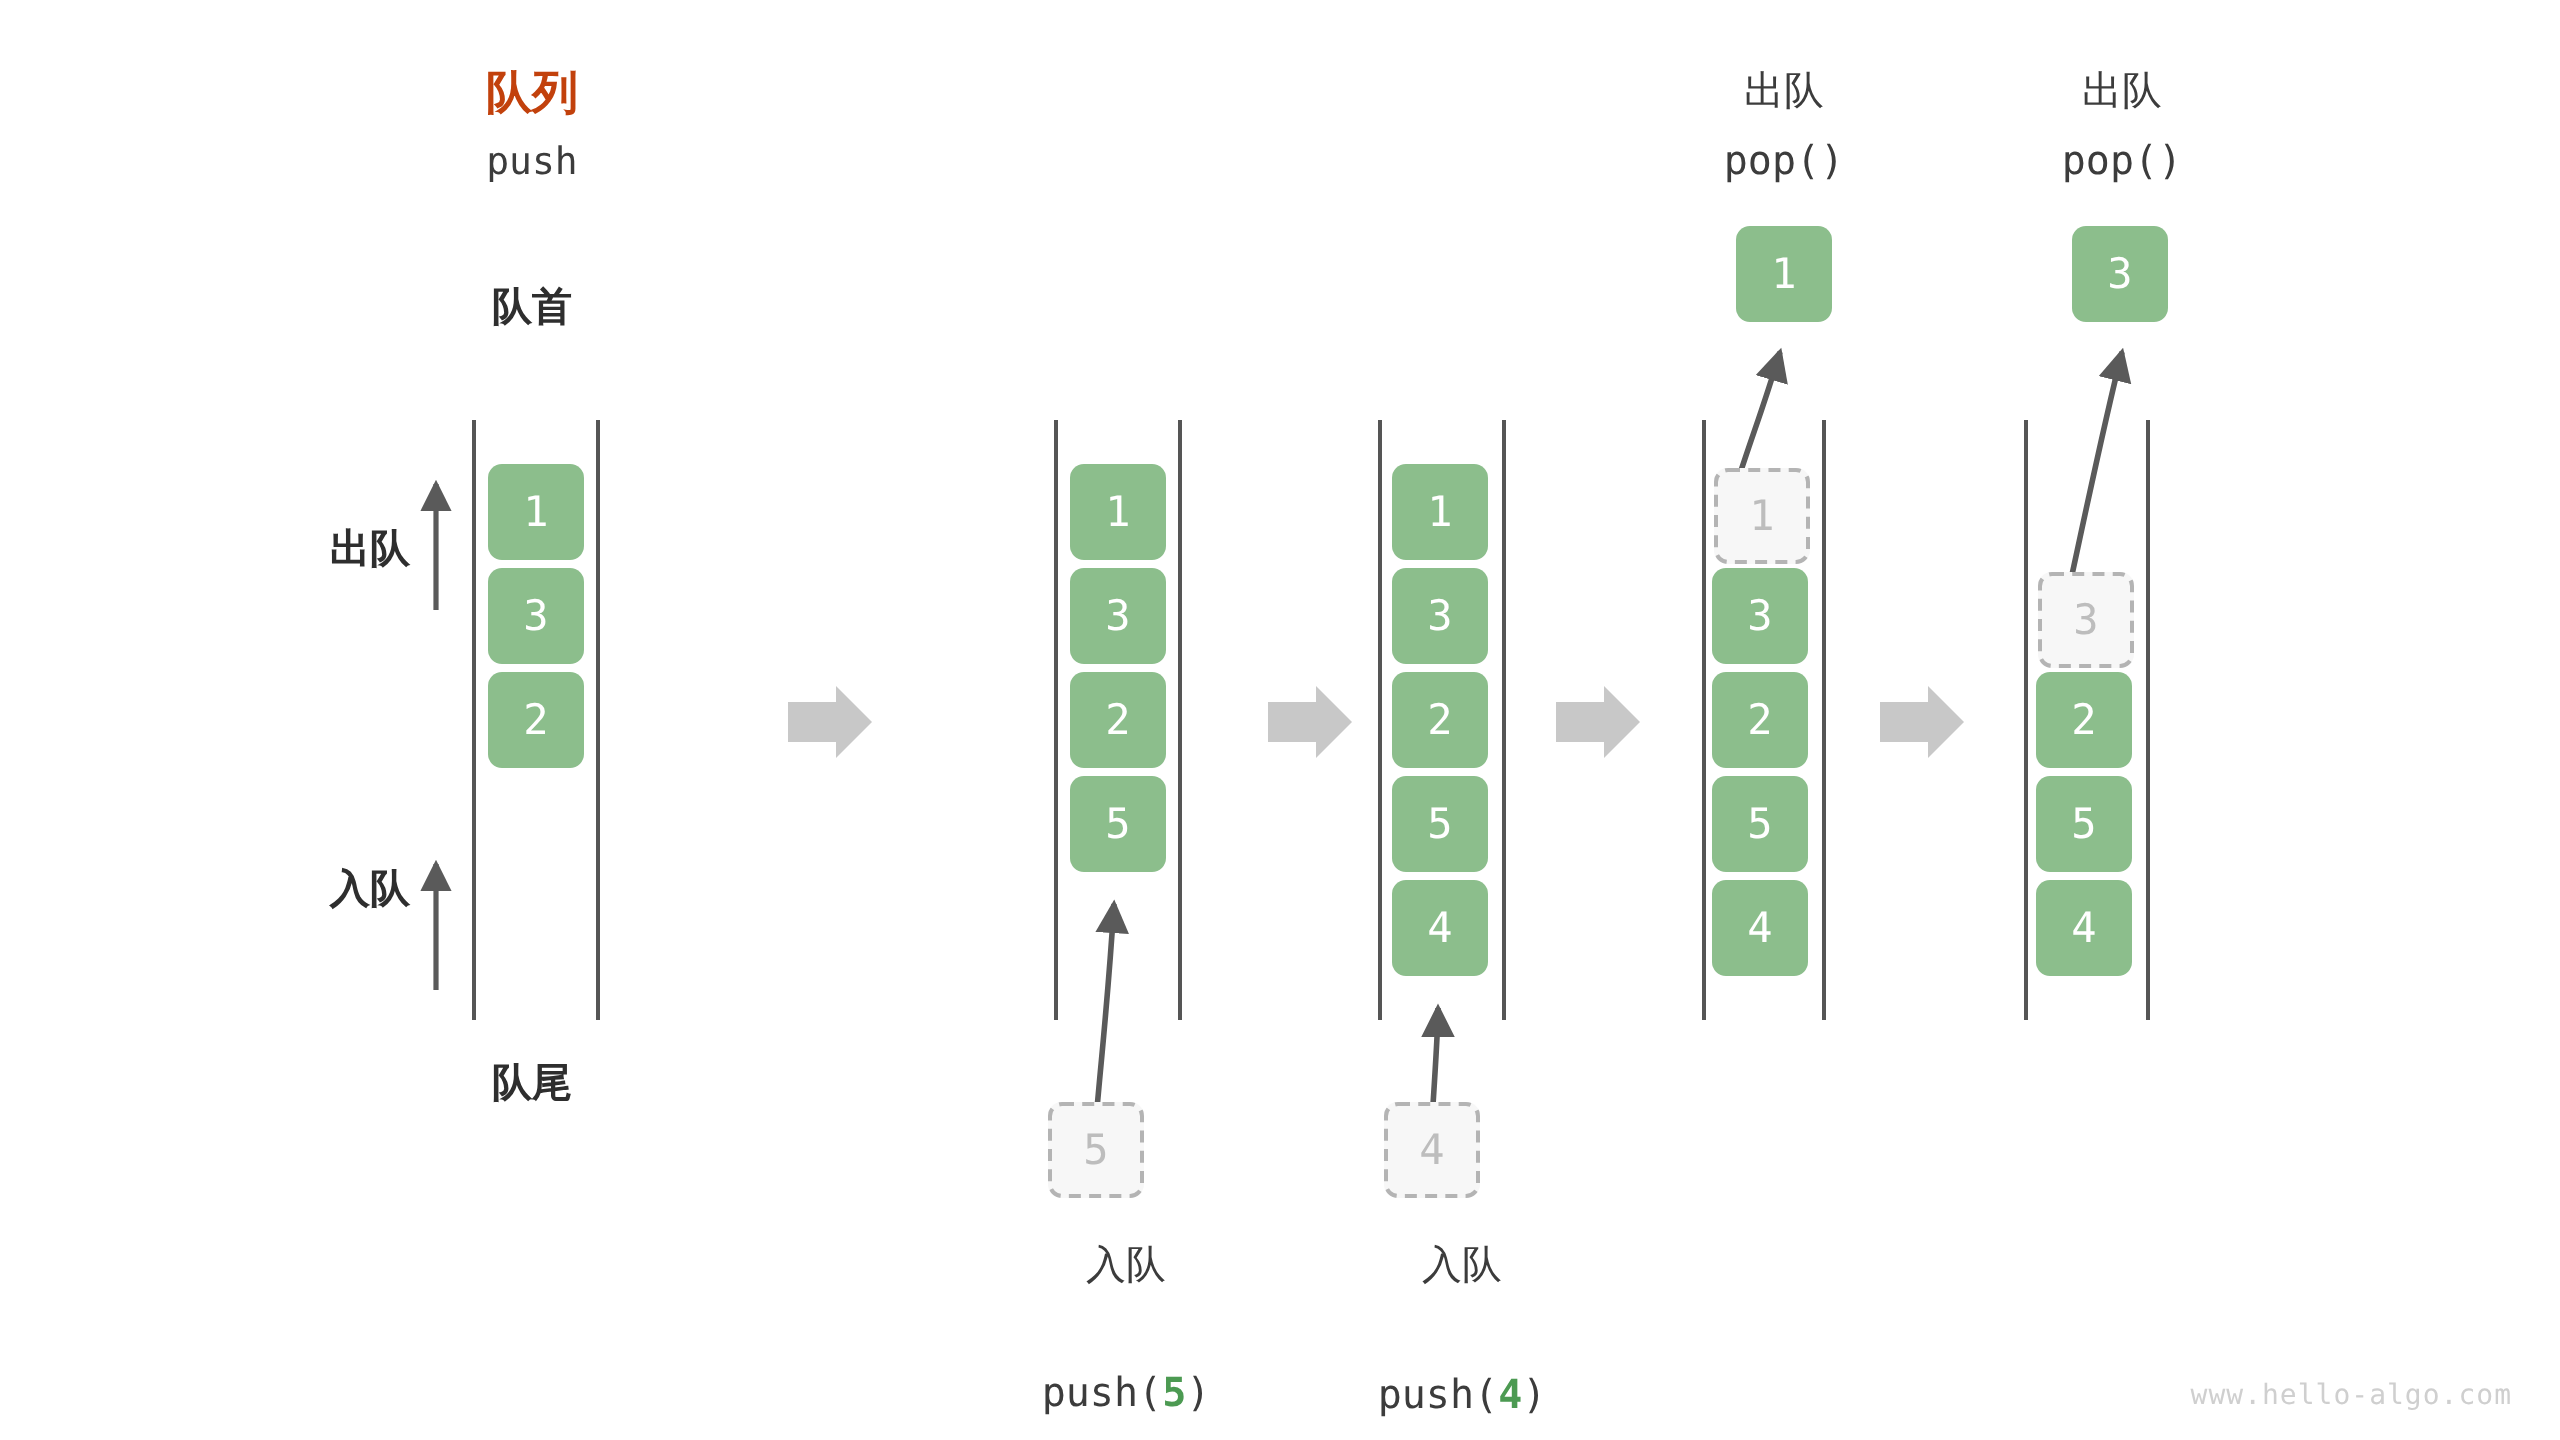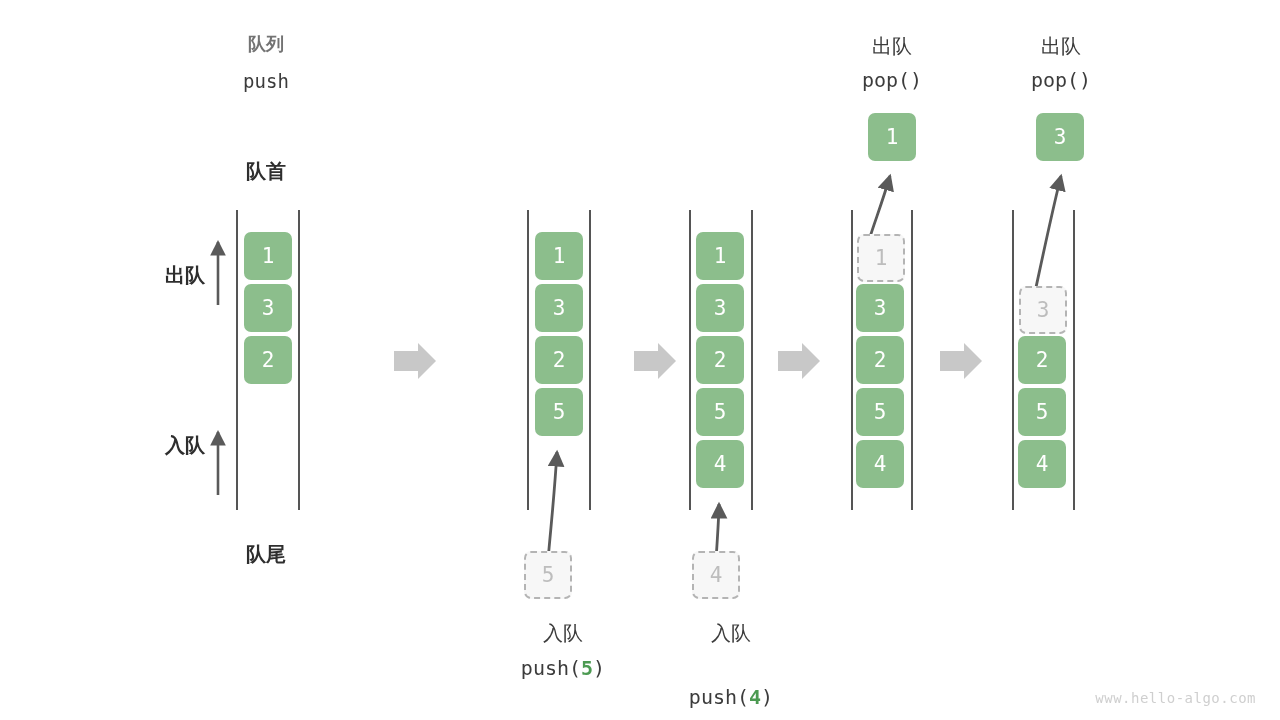--- a/index.html
+++ b/index.html
@@ -6,21 +6,21 @@
   body{
     width:1280px;height:720px;background:#ffffff;overflow:hidden;
     font-family:"Liberation Sans","DejaVu Sans",sans-serif;
     color:#3c3c3c;
   }
   #stage{position:relative;width:1280px;height:720px;}
 
   
   .lbl{position:absolute;white-space:pre;line-height:1.0;}
   .title-cn{
-    font-size:18px;font-weight:bold;color:#737373;
+    font-size:23px;font-weight:bold;color:#c2410c;
     text-align:center;
   }
   .title-en{
     font-size:19px;color:#3c3c3c;text-align:center;
     font-family:"DejaVu Sans Mono","Liberation Mono",monospace;
   }
   .head-cn{font-size:20px;font-weight:bold;color:#2e2e2e;text-align:center;}
   .side-cn{font-size:20px;font-weight:bold;color:#2e2e2e;text-align:center;}
   .op-cn{font-size:20px;color:#3c3c3c;text-align:center;font-weight:normal;}
   .op-code{
@@ -100,34 +100,34 @@
       <path d="M778,351 L802,351 L802,343 L820,361 L802,379 L802,371 L778,371 z"></path>
     </g>
     <g fill="#c8c8c8">
       <path d="M940,351 L964,351 L964,343 L982,361 L964,379 L964,371 L940,371 z"></path>
     </g>
   </svg>
 
   <div class="lbl title-cn" style="left:191px;top:35px;width:150px;">队列</div>
   <div class="lbl title-en" style="left:191px;top:72px;width:150px;">push</div>
 
-  <div class="lbl head-cn" style="left:191px;top:161px;width:150px;">队首</div>
-  <div class="lbl head-cn" style="left:191px;top:544px;width:150px;">队尾</div>
+  <div class="lbl head-cn" style="left:191px;top:144px;width:150px;">队首</div>
+  <div class="lbl head-cn" style="left:191px;top:532px;width:150px;">队尾</div>
 
   <div class="lbl side-cn" style="left:130px;top:265px;width:75px;text-align:right;">出队</div>
   <div class="lbl side-cn" style="left:130px;top:435px;width:75px;text-align:right;">入队</div>
 
   <div class="lbl op-cn" style="left:817px;top:36px;width:150px;">出队</div>
   <div class="lbl op-code" style="left:817px;top:70px;width:150px;">pop()</div>
 
   <div class="lbl op-cn" style="left:986px;top:36px;width:150px;">出队</div>
   <div class="lbl op-code" style="left:986px;top:70px;width:150px;">pop()</div>
 
   <div class="lbl op-cn" style="left:488px;top:623px;width:150px;">入队</div>
-  <div class="lbl op-code" style="left:488px;top:658px;width:150px;"><span>push(</span><span class="num">5</span><span>)</span></div>
+  <div class="lbl op-code" style="left:488px;top:686px;width:150px;"><span>push(</span><span class="num">5</span><span>)</span></div>
 
   <div class="lbl op-cn" style="left:656px;top:623px;width:150px;">入队</div>
   <div class="lbl op-code" style="left:656px;top:658px;width:150px;margin-top:29px;"><span>push(</span><span class="num">4</span><span>)</span></div>
 
   <div>
     <div class="rail" style="left:236px;top:210px;height:300px;"></div>
     <div class="rail" style="left:298px;top:210px;height:300px;"></div>
     <div class="cell solid" style="left:244px;top:232px;">1</div>
     <div class="cell solid" style="left:244px;top:284px;">3</div>
     <div class="cell solid" style="left:244px;top:336px;">2</div>

